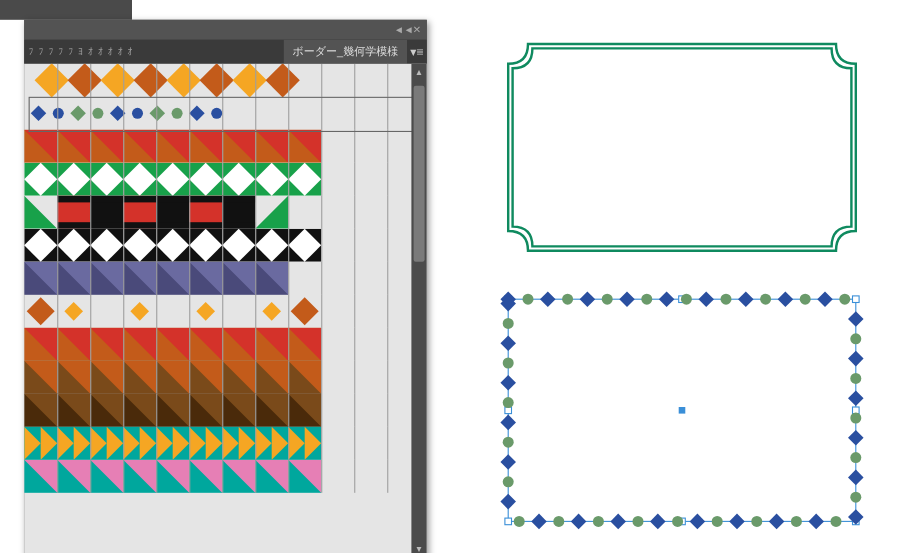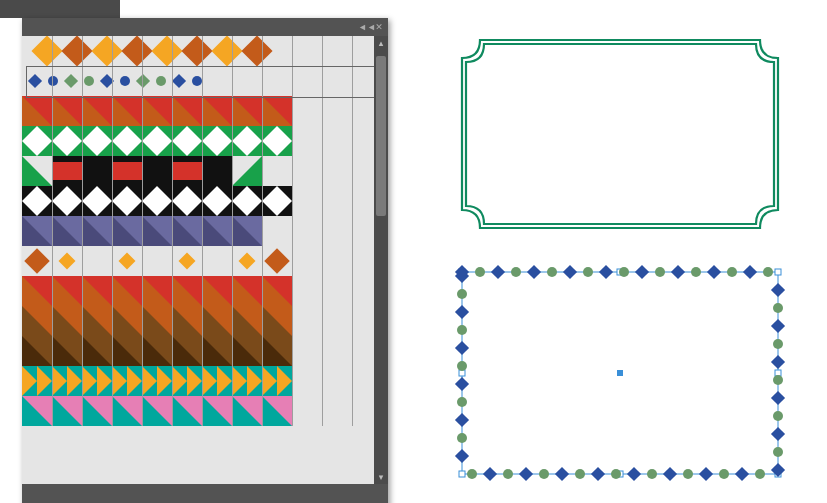--- a/index.html
+++ b/index.html
@@ -32,20 +32,25 @@
 </style>
 </head>
 <body>
 
 <div class="dark-strip"></div>
 
 <div class="panel">
   <div class="panel-header">
     <span class="hdr-icon">◄◄</span>
     <span class="hdr-icon">✕</span>
+  </div>
+  <div class="tab-strip">
+    <div class="ghost">ﾌ ﾌ ﾌ ﾌ ﾌ ﾖ ｵ ｵ ｵ ｵ ｵ</div>
+    <div class="tab-active">ボーダー_幾何学模様</div>
+    <div class="tab-menu">▾≡</div>
   </div>
   <div class="panel-body">
     <div class="rows" id="rows">
         <div class="row">
           <div class="cell" style="left:10px">
             <div class="diamond" style="background:#f5a623"></div>
           </div>
           <div class="cell" style="left:40px">
             <div class="diamond" style="background:#c35b1a"></div>
           </div>

